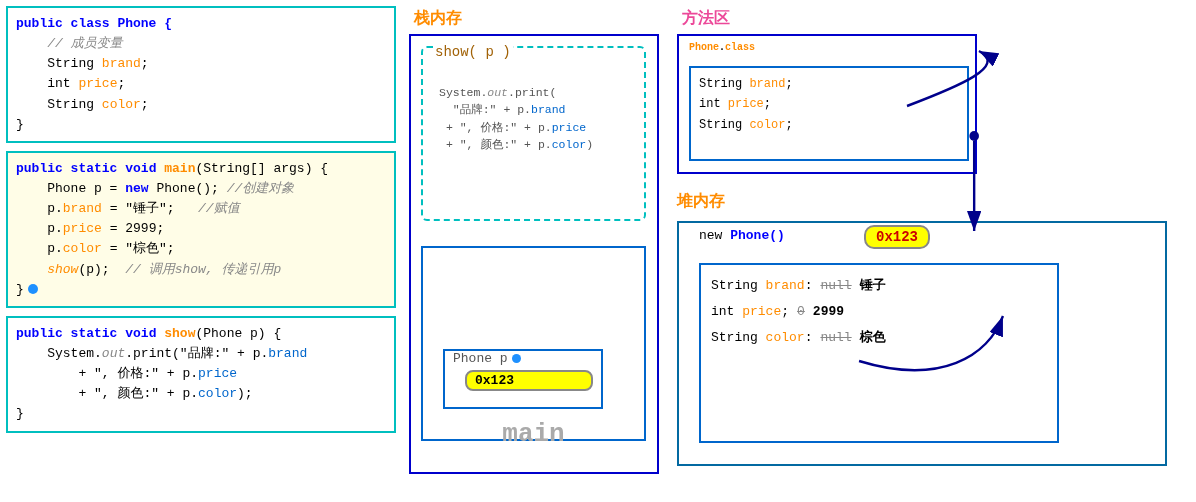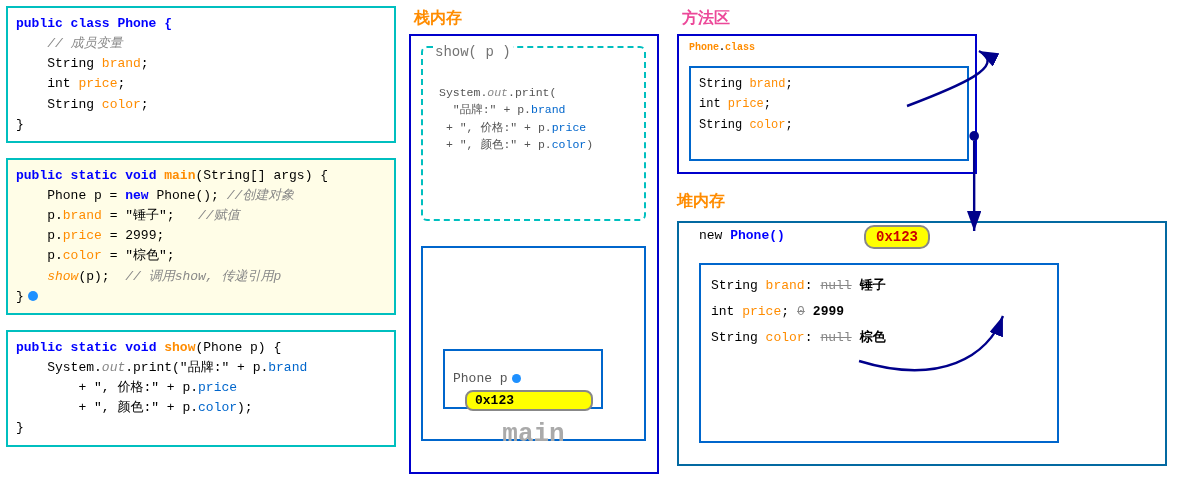--- a/index.html
+++ b/index.html
@@ -18,21 +18,21 @@
       height: 502px;
       padding: 6px;
       gap: 8px;
     }
 
     
     .left-panel {
       width: 390px;
       display: flex;
       flex-direction: column;
-      gap: 15px;
+      gap: 8px;
     }
 
     .code-block {
       border: 2px solid #00BFBF;
       padding: 6px 8px;
       font-size: 13px;
       line-height: 1.55;
       background: #fff;
     }
 
@@ -81,21 +81,21 @@
       height: 175px;
       border: 2px dashed #00BFBF;
       border-radius: 6px;
     }
 
     .show-frame-label {
       position: absolute;
       top: -4px;
       left: 10px;
       font-size: 14px;
-      color: #737373;
+      color: #a16207;
       background: #fff;
       padding: 0 2px;
     }
 
     .show-frame-content {
       position: absolute;
       top: 36px;
       left: 8px;
       font-size: 11.5px;
       line-height: 1.5;
@@ -125,21 +125,21 @@
     .phone-p-box {
       position: absolute;
       bottom: 30px;
       left: 20px;
       width: 160px;
       height: 60px;
       border: 2px solid #0066CC;
       display: flex;
       flex-direction: column;
       justify-content: flex-start;
-      padding: 20px 8px;
+      padding: 0 8px;
     }
 
     .addr-badge {
       background: #FFFF00;
       border: 2px solid #888;
       border-radius: 8px;
       padding: 1px 8px;
       font-size: 13px;
       font-weight: bold;
       color: #000;

